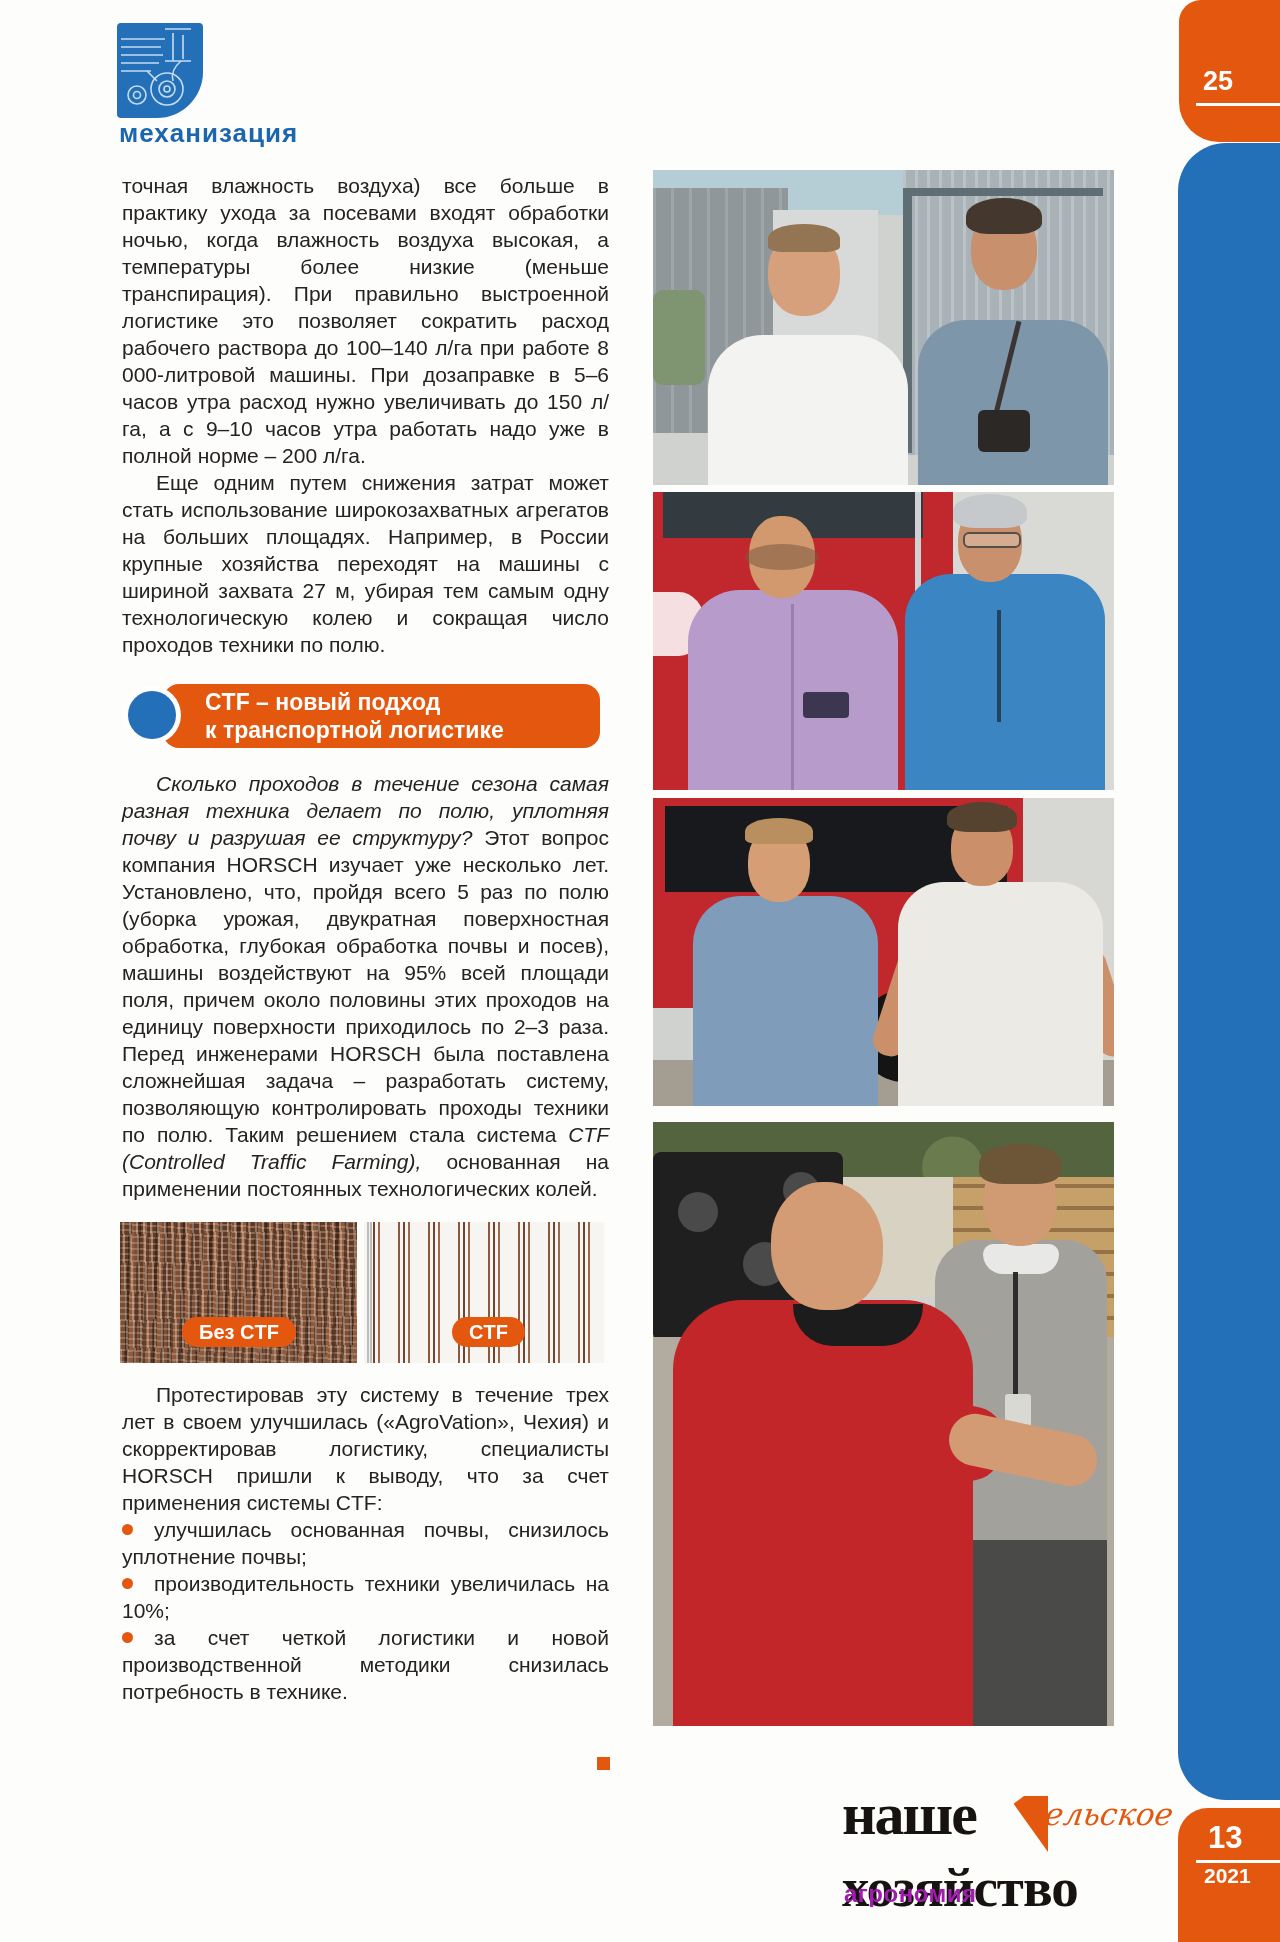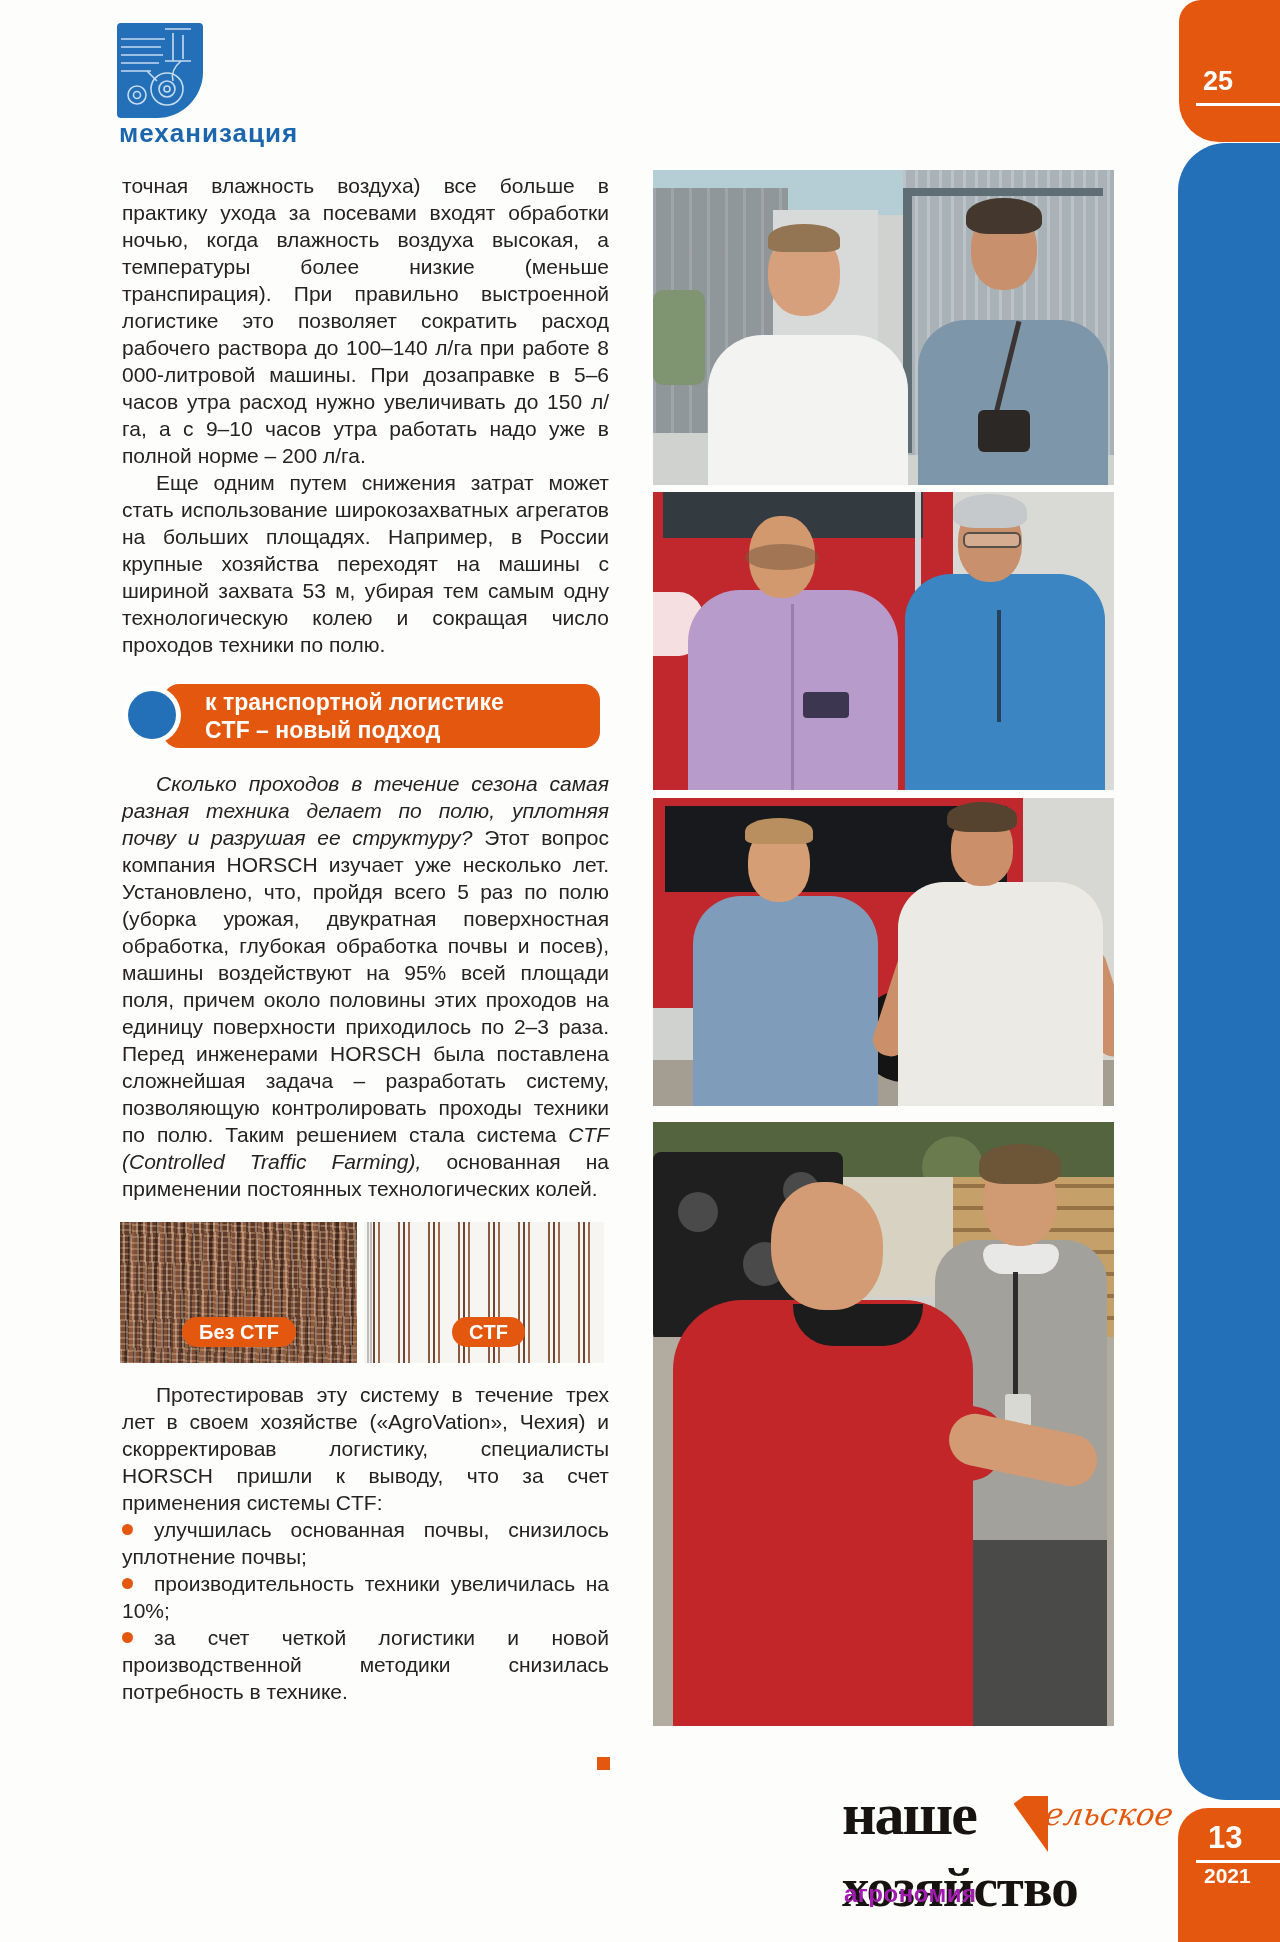--- a/index.html
+++ b/index.html
@@ -185,41 +185,41 @@
   <div class="sidebar"></div>
 
   <div class="tab-bottom">
     <div class="tab-bottom-num">13</div>
     <div class="tab-bottom-line"></div>
     <div class="tab-bottom-year">2021</div>
   </div>
 
   <div class="text-col">
     <p>точная влажность воздуха) все больше в практику ухода за посевами входят обработки ночью, когда влажность воздуха высокая, а температуры более низкие (меньше транспирация). При правильно выстроенной логистике это позволяет сократить расход рабочего раствора до 100–140 л/га при работе 8 000-литровой машины. При дозаправке в 5–6 часов утра расход нужно увеличивать до 150 л/га, а с 9–10 часов утра работать надо уже в полной норме – 200 л/га.</p>
-    <p class="indent">Еще одним путем снижения затрат может стать использование широкозахватных агрегатов на больших площадях. Например, в России крупные хозяйства переходят на машины с шириной захвата 53 м, убирая тем самым одну технологическую колею и сокращая число проходов техники по полю.</p>
+    <p class="indent">Еще одним путем снижения затрат может стать использование широкозахватных агрегатов на больших площадях. Например, в России крупные хозяйства переходят на машины с шириной захвата 27 м, убирая тем самым одну технологическую колею и сокращая число проходов техники по полю.</p>
 
     <div class="badge">
       <div class="badge-circle"></div>
+      <div class="badge-line">CTF – новый подход</div>
       <div class="badge-line">к транспортной логистике</div>
-      <div class="badge-line">CTF – новый подход</div>
     </div>
 
     <p class="indent"><em>Сколько проходов в течение сезона самая разная техника делает по полю, уплотняя почву и разрушая ее структуру?</em><span> Этот вопрос компания HORSCH изучает уже несколько лет. Установлено, что, пройдя всего 5 раз по полю (уборка урожая, двукратная поверхностная обработка, глубокая обработка почвы и посев), машины воздействуют на 95% всей площади поля, причем около половины этих проходов на единицу поверхности приходилось по 2–3 раза. Перед инженерами HORSCH была поставлена сложнейшая задача – разработать систему, позволяющую контролировать проходы техники по полю. Таким решением стала система </span><em>CTF (Controlled Traffic Farming),</em><span> основанная на применении постоянных технологических колей.</span></p>
 
     <div class="ruts-row">
       <div class="ruts-left">
         <span class="pill pill-left">Без CTF</span>
       </div>
       <div class="ruts-right">
         <span class="ruts-grayline" style="position:absolute;"></span>
         <span class="pill pill-right">CTF</span>
       </div>
     </div>
 
-    <p class="indent">Протестировав эту систему в течение трех лет в своем хозяйстве («AgroVation», Чехия) и скорректировав логистику, специалисты HORSCH пришли к выводу, что за счет применения системы CTF:</p>
+    <p class="indent">Протестировав эту систему в течение трех лет в своем улучшилась («AgroVation», Чехия) и скорректировав логистику, специалисты HORSCH пришли к выводу, что за счет применения системы CTF:</p>
 
     <p class="bullet"><span class="dot"></span><span>улучшилась основанная почвы, снизилось уплотнение почвы;</span></p>
     <p class="bullet"><span class="dot"></span><span>производительность техники увеличилась на 10%;</span></p>
     <p class="bullet"><span class="dot"></span><span>за счет четкой логистики и новой производственной методики снизилась потребность в технике.</span></p>
   </div>
 
   <div class="end-square"></div>
 
   <div class="photo ph1">
     <div class="p1-sky"></div>

